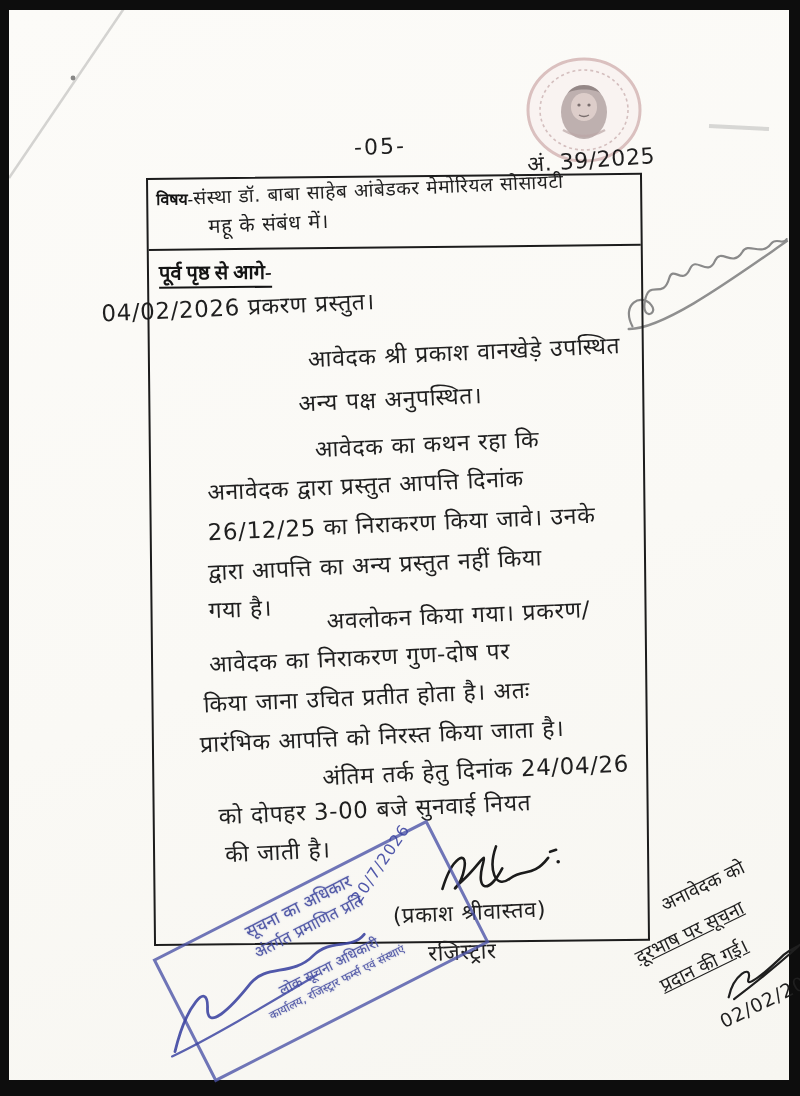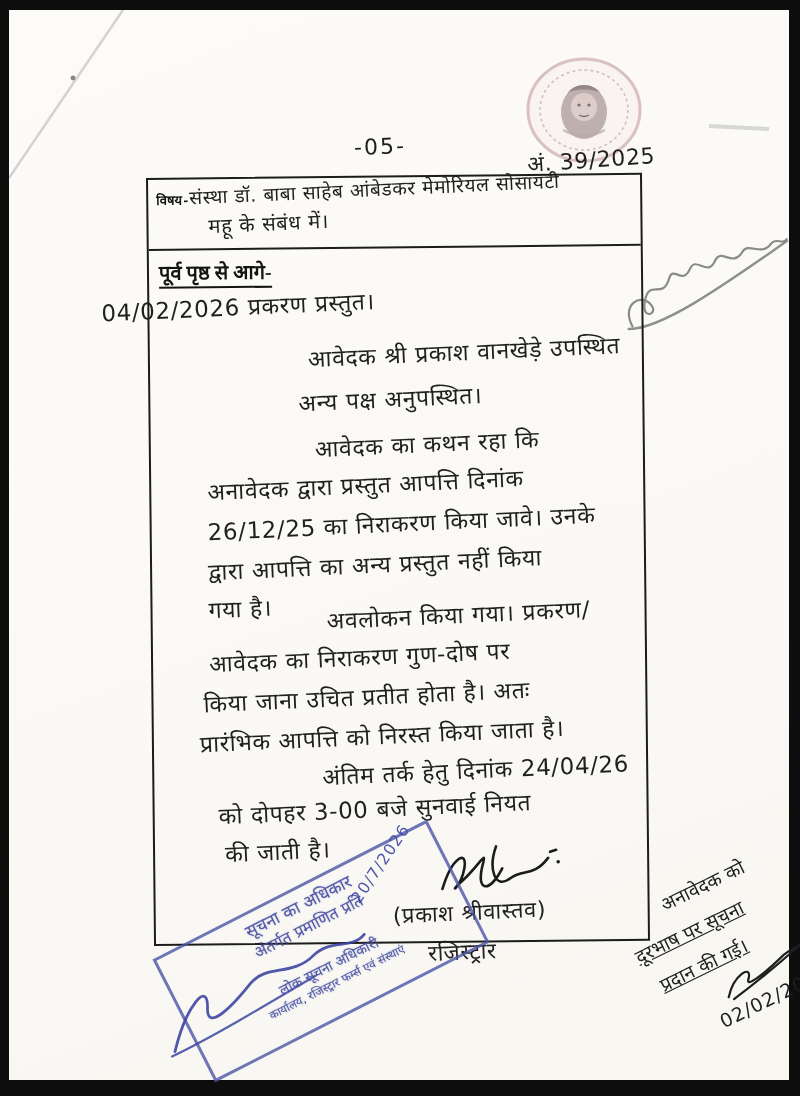--- a/index.html
+++ b/index.html
@@ -26,21 +26,21 @@
   .main-box{
     position:absolute;left:137px;top:168px;width:492px;height:764px;
     border:2.2px solid #1c1c1c;transform:rotate(-0.6deg);transform-origin:top left;
   }
   .subject-row{
     position:relative;height:64px;border-bottom:2.2px solid #1c1c1c;
     padding:5px 0 0 8px;overflow:visible;
   }
   .subject-l1{white-space:nowrap;font-size:19px;}
   .subject-l2{white-space:nowrap;font-size:20px;margin-left:52px;margin-top:2px;}
-  .subject-label{font-size:13px;font-family:Liberation Mono, monospace;}
+  .subject-label{font-size:16px;}
   .continued-row{padding:8px 0 0 10px;}
   .continued{
     display:inline-block;font-size:20px;
     border-bottom:2px solid #141414;padding-bottom:1px;
   }
   .bodyline{font-size:23px;}
   .namesize{font-size:22px;}
   .stamp-rect{
     position:absolute;left:158px;top:872px;width:302px;height:132px;
     border:3px solid rgba(76,84,168,.8);

